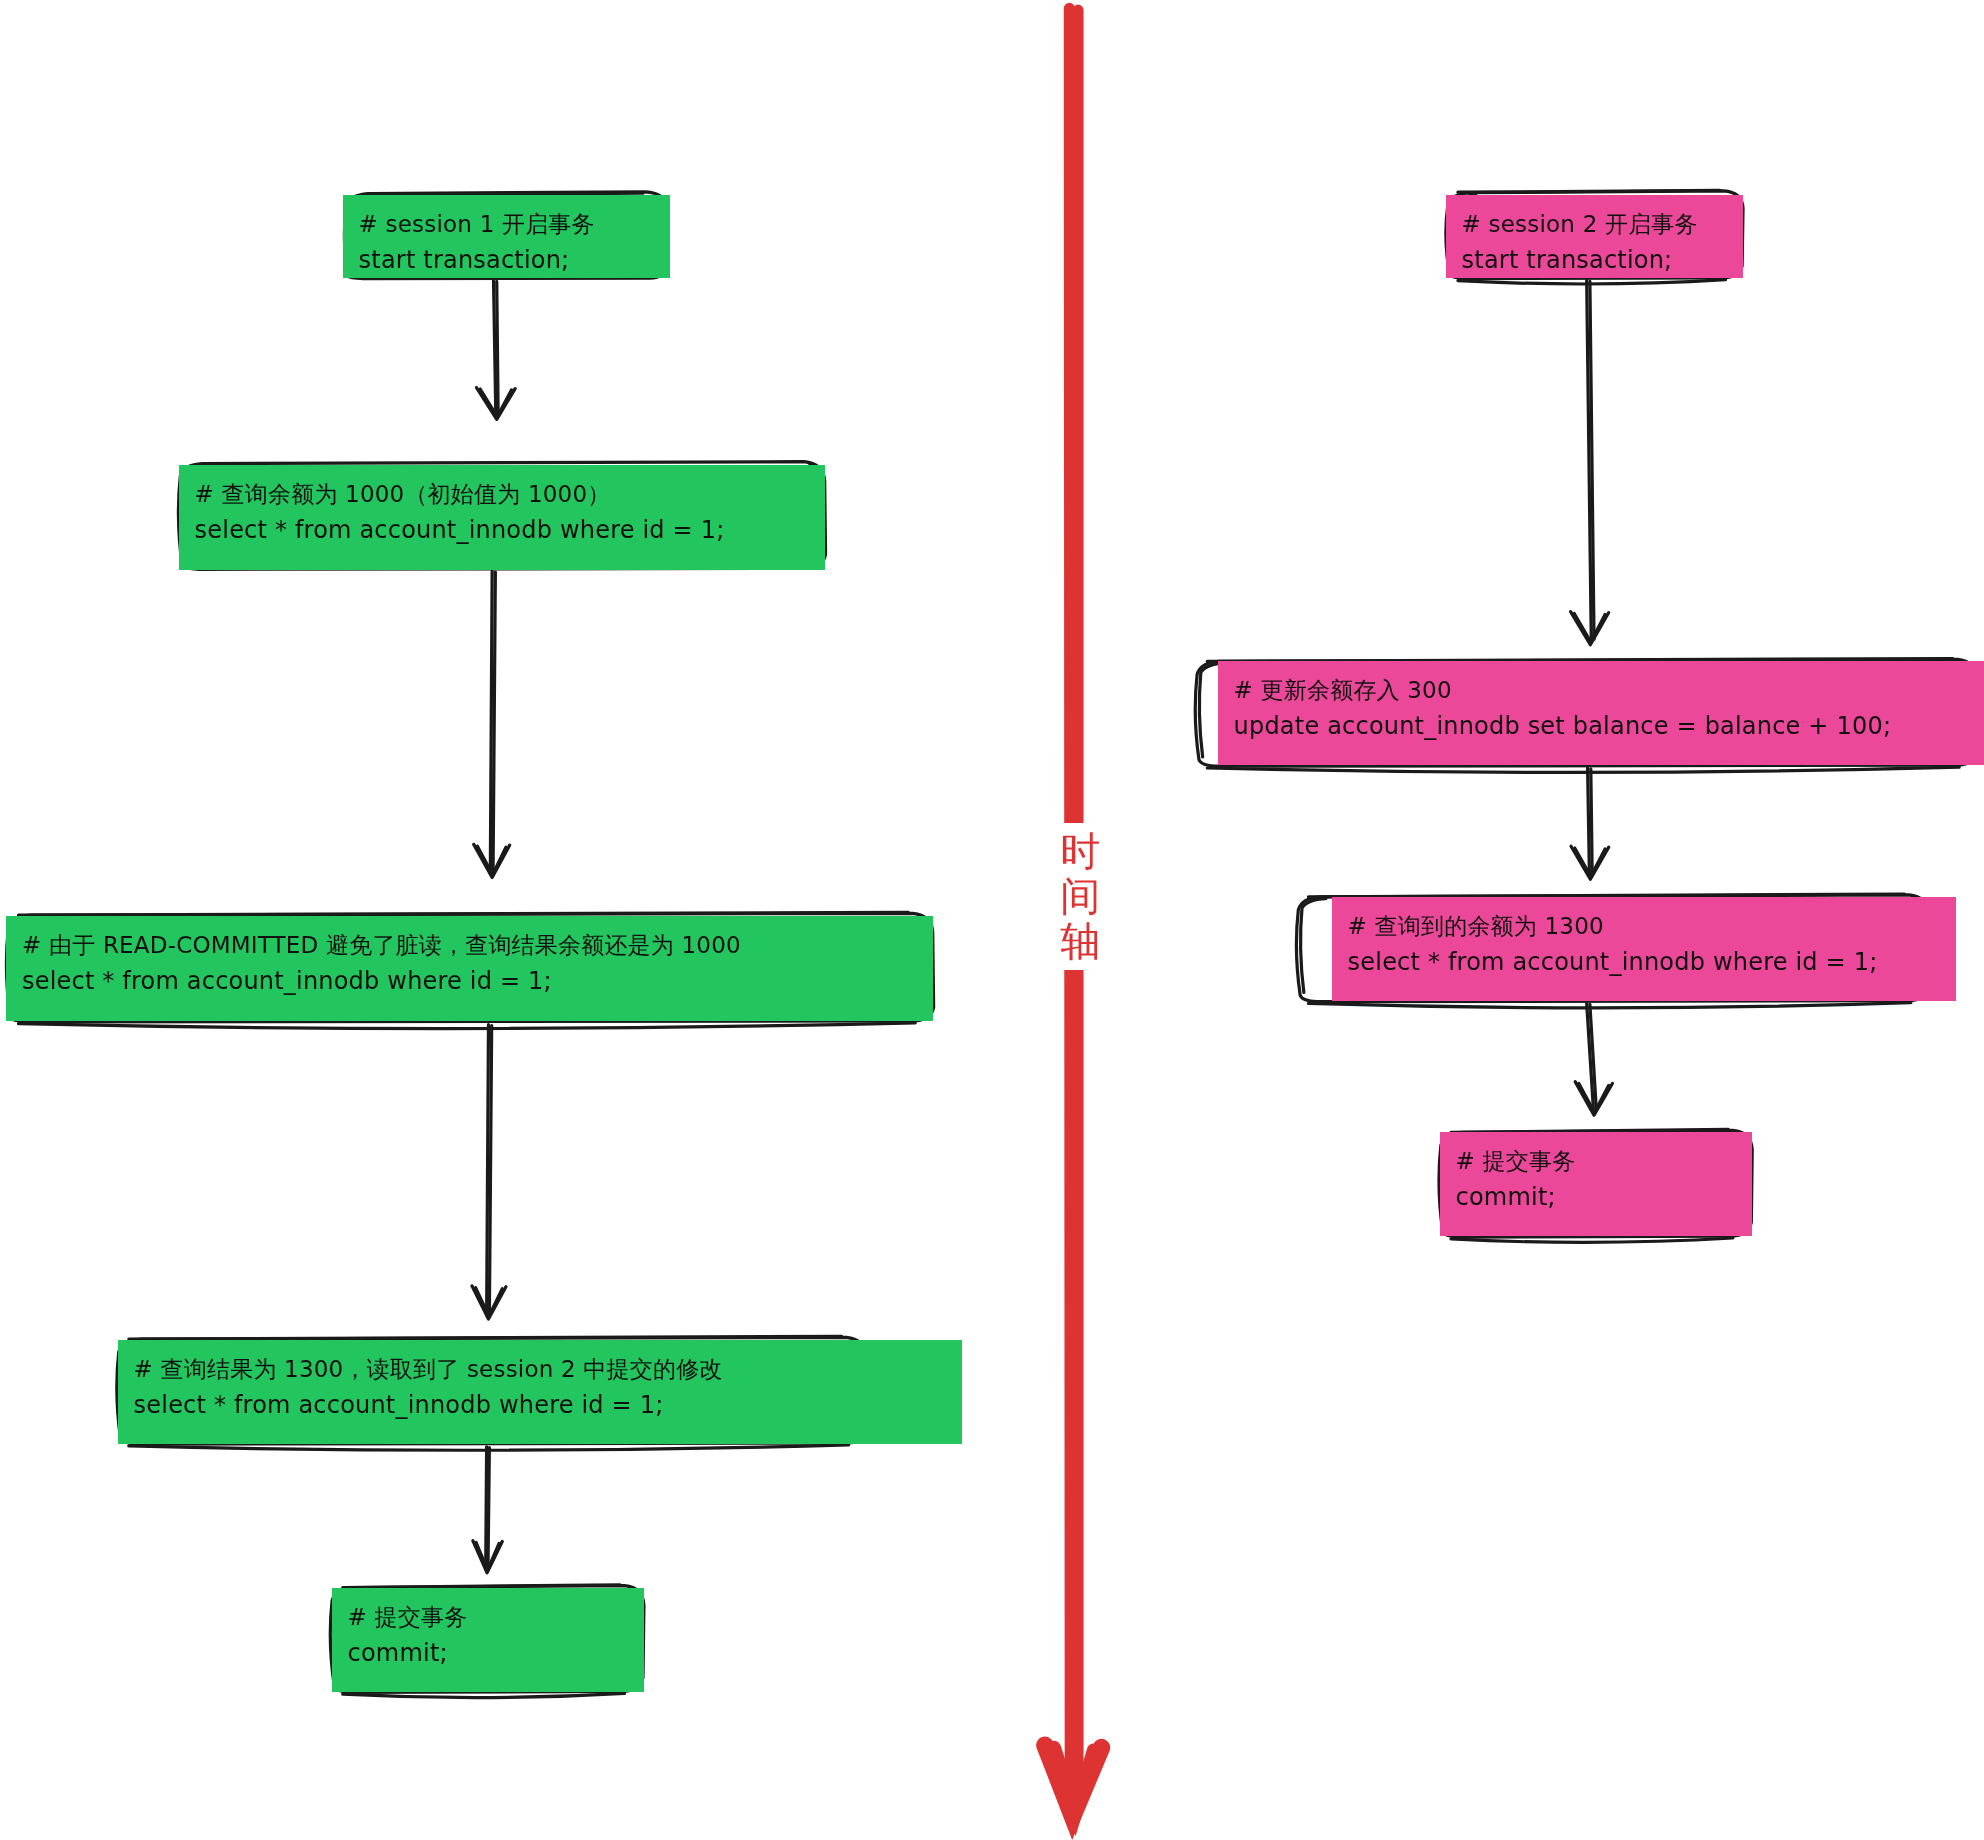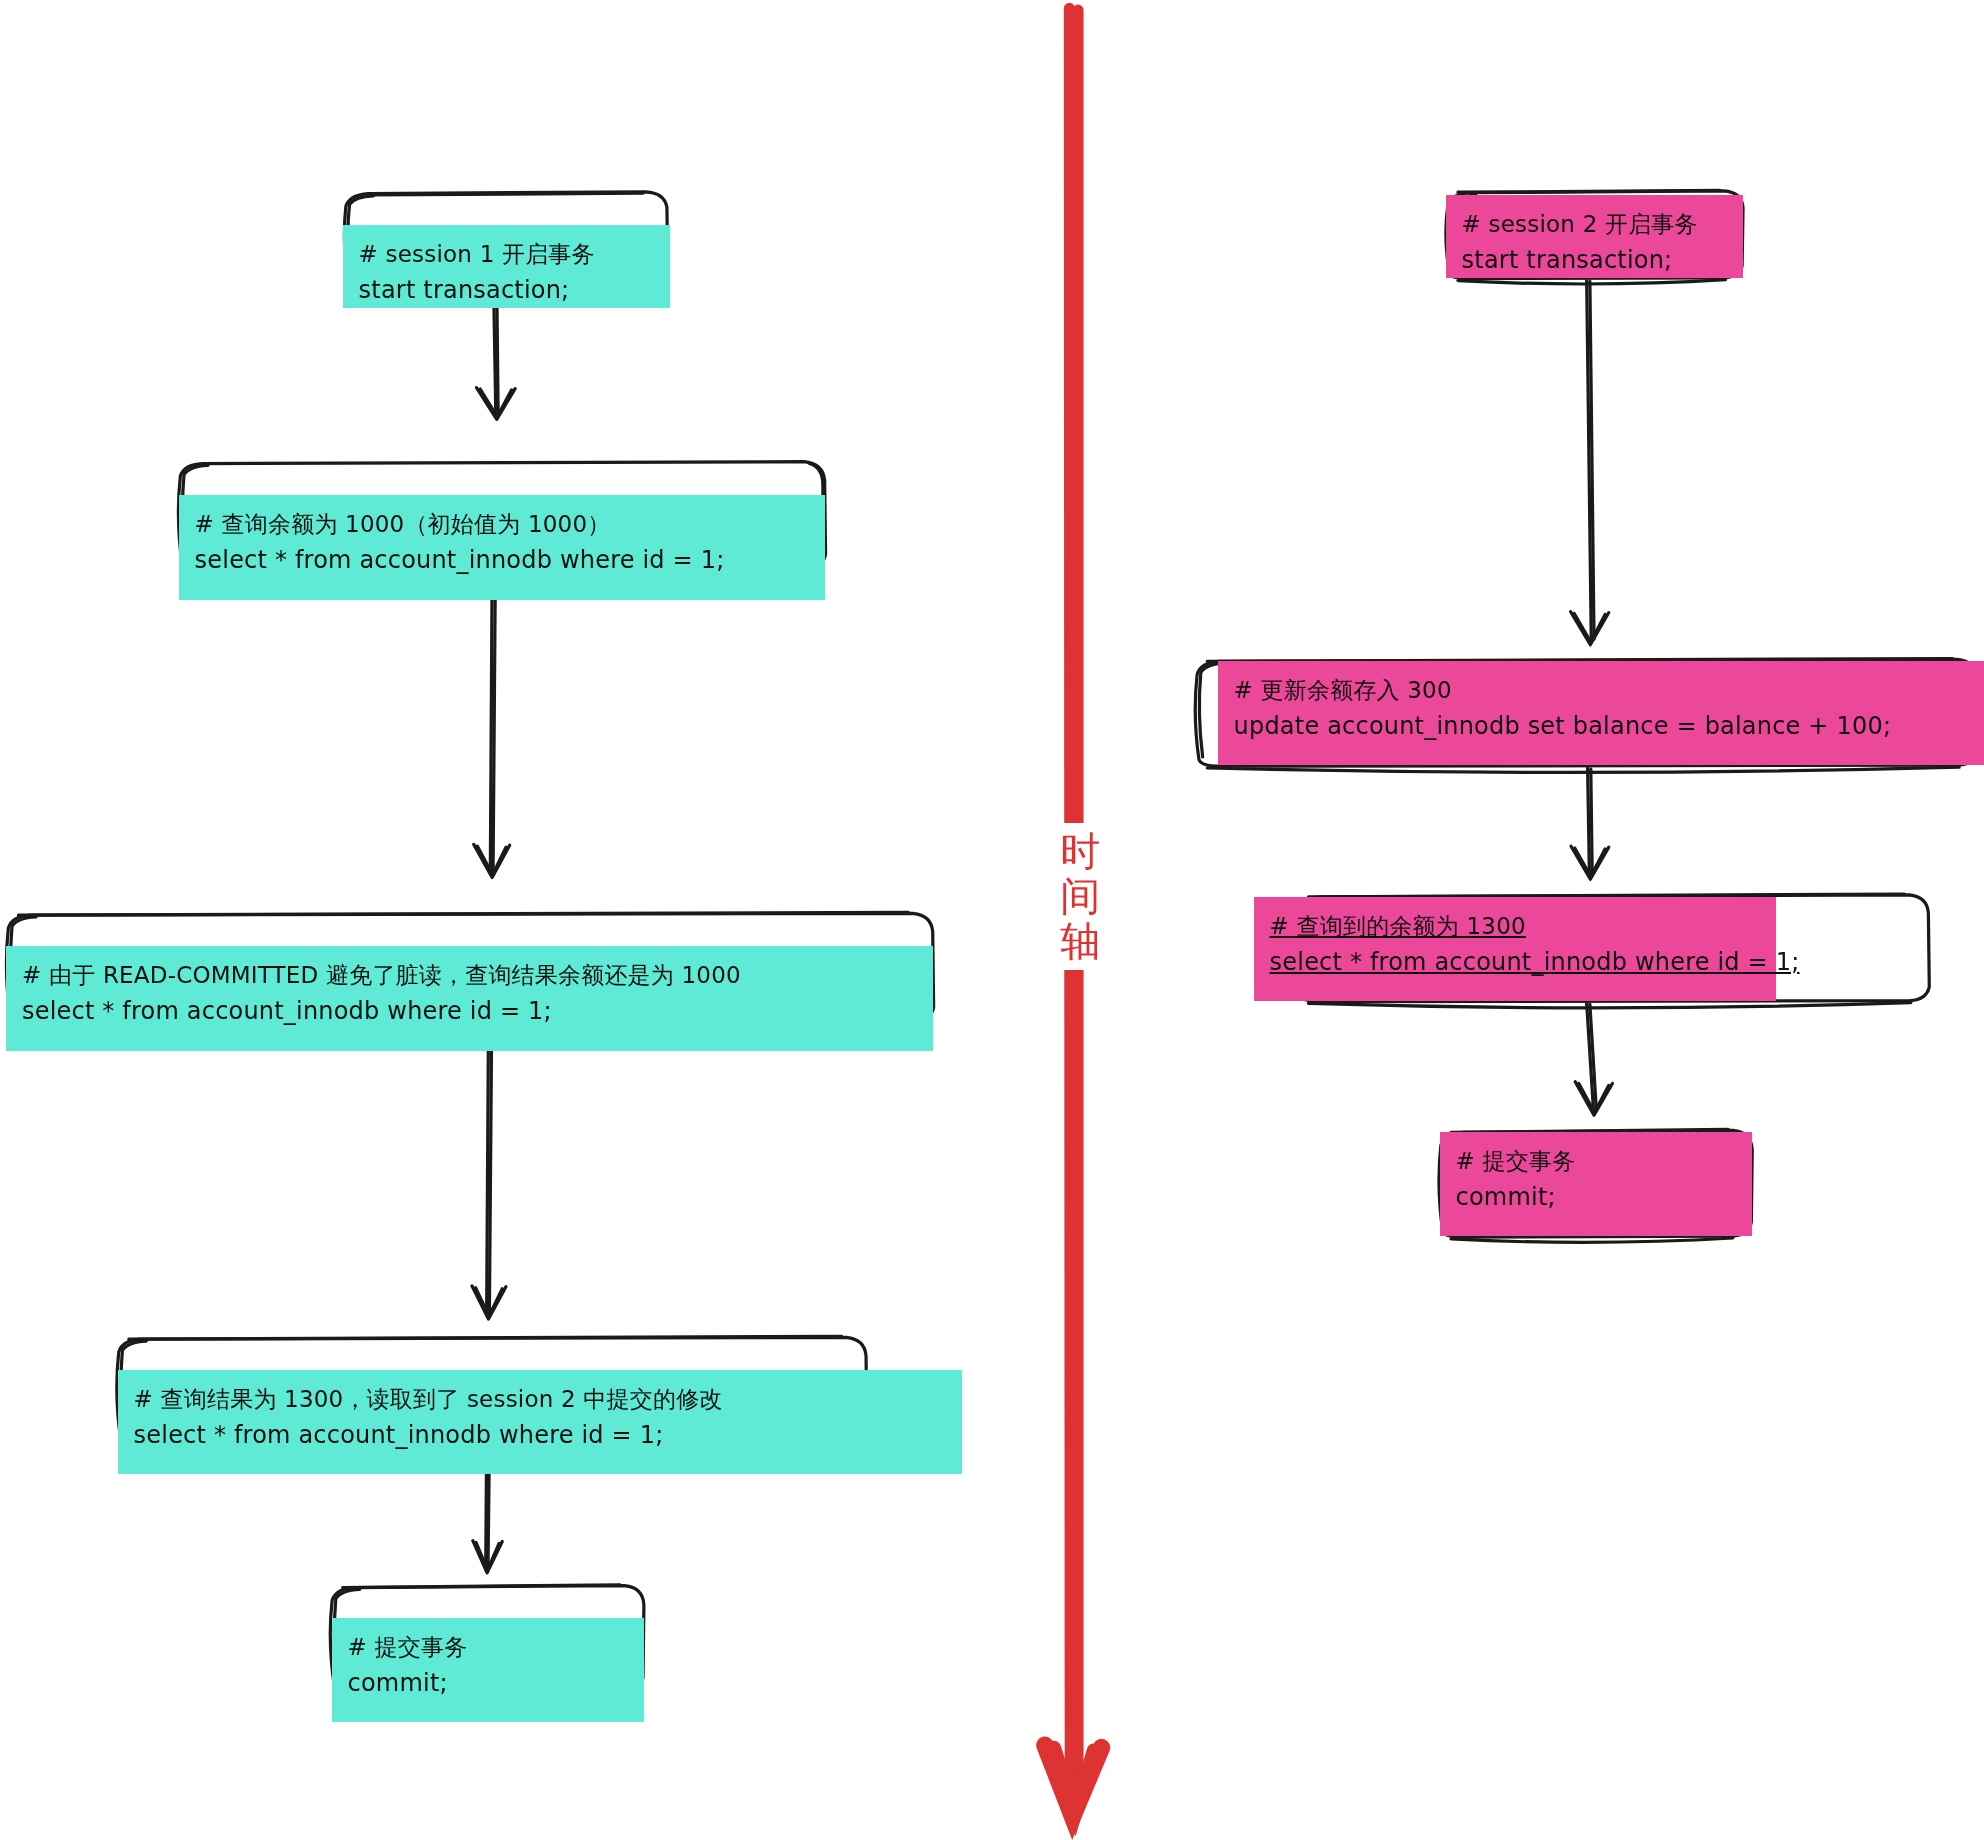--- a/index.html
+++ b/index.html
@@ -29,21 +29,21 @@
     box-sizing: border-box;
     padding: 12px 15.6px 14px 15.6px;
     line-height: 1.52;
     white-space: nowrap;
     color: #10100f;
     font-size: 24px;
     letter-spacing: 0.2px;
     font-family: "DejaVu Sans", "Liberation Sans", sans-serif;
   }
   .node .line { display: block; }
-  .node.green { background: #5eead4; margin-top: 30px; }
+  .node.green { background: #22c55e; }
   .node.yellow { background: #ec4899; }
   .node .line:first-child { font-size: 23px; }
 
   
   #axis-label {
     position: absolute;
     color: #dd3333;
     font-size: 40px;
     font-weight: 500;
     line-height: 1.12;
@@ -209,21 +209,21 @@
   <div class="node yellow" style="left:1446px; top:195px; width:297px; height:83px;">
     <span class="line"># session 2 开启事务</span>
     <span class="line">start transaction;</span>
   </div>
 
   <div class="node yellow" style="left:1196px; top:661px; width:781px; height:104px;margin-left:22px;">
     <span class="line"># 更新余额存入 300</span>
     <span class="line">update account_innodb set balance = balance + 100;</span>
   </div>
 
-  <div class="node yellow" style="left:1254px; top:897px; width:522px; height:104px;text-decoration:underline;">
+  <div class="node yellow" style="left:1332px; top:897px; width:624px; height:104px;">
     <span class="line"># 查询到的余额为 1300</span>
     <span class="line">select * from account_innodb where id = 1;</span>
   </div>
 
   <div class="node yellow" style="left:1440px; top:1132px; width:312px; height:104px;">
     <span class="line"># 提交事务</span>
     <span class="line">commit;</span>
   </div>
 
   <div id="axis-label" style="left:1051px; top:823px; width:51px;">

